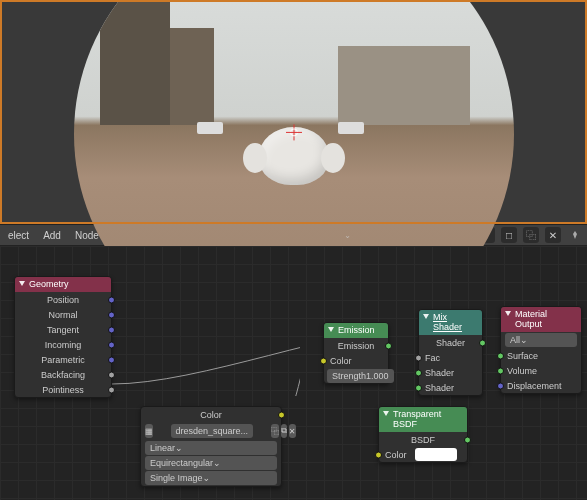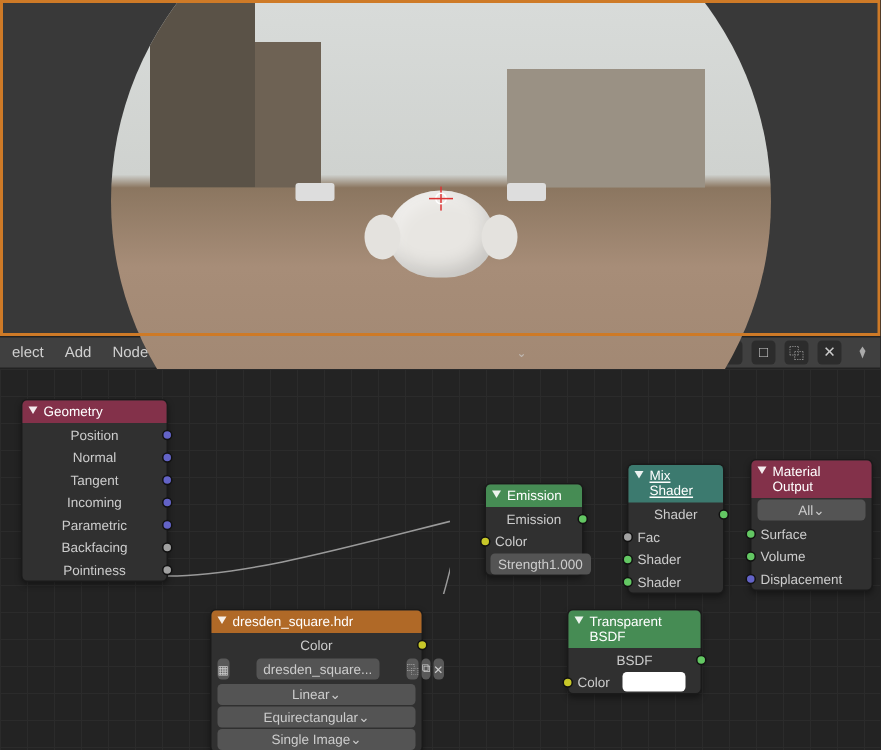--- a/index.html
+++ b/index.html
@@ -36,21 +36,21 @@
   .node { position:absolute; background:#303030; border:1px solid #1a1a1a; border-radius:4px; box-shadow:0 2px 4px rgba(0,0,0,.4); font-size:9px; color:#ccc;}
   .nhead { padding:2px 6px 3px 14px; border-radius:3px 3px 0 0; font-size:9px; color:#fff; position:relative;}
   .nhead .tri{ position:absolute; left:4px; top:4px; width:0;height:0;border-left:3px solid transparent;border-right:3px solid transparent;border-top:5px solid rgba(255,255,255,.9);}
   .h-red{background:#83314a;} .h-orange{background:#b06927;} .h-green{background:#468c54;} .h-teal{background:#3c7a6f;text-decoration:underline;}
   .nrow { display:flex; align-items:center; height:15px; padding:0 6px; position:relative;}
   .nrow.right{justify-content:center;}
   .nrow.left{justify-content:flex-start;}
   .sock { position:absolute; width:7px; height:7px; border-radius:50%; border:1px solid #111; top:50%; transform:translateY(-50%);}
   .sock.out{ right:-4px;} .sock.in{ left:-4px;}
   .s-vec{background:#6363c7;} .s-col{background:#c7c729;} .s-sha{background:#63c763;} .s-flo{background:#a1a1a1;}
-  .nfield { background:#545454; border-radius:3px; height:14px; display:flex; align-items:center; padding:0 5px; margin:1px 4px; font-size:9px; justify-content:center;}
+  .nfield { background:#545454; border-radius:3px; height:14px; display:flex; align-items:center; padding:0 5px; margin:1px 4px; font-size:9px; justify-content:flex-start;}
   .nbtn{background:#595959;border-radius:3px;width:14px;height:14px;margin:1px;display:flex;align-items:center;justify-content:center;font-size:8px;}
   .swatch{width:100%;height:13px;background:#fff;border-radius:3px;margin:1px 4px;}
   
   svg.wires{position:absolute;inset:0;pointer-events:none;}
   svg.wires path{stroke:#9a9a9a;stroke-width:1;fill:none;}
 </style>
 </head>
 <body>
 
 <div class="viewport">
@@ -105,21 +105,21 @@
 <div class="node-editor">
 
   <svg class="wires">
     <path d="M 112 138 C 200 138 340 81 418 81"></path>
     <path d="M 280 175 C 300 175 300 90 323 90"></path>
     <path d="M 389 90 C 405 90 405 108 418 108"></path>
     <path d="M 468 173 C 480 173 405 121 418 121"></path>
     <path d="M 483 78 C 500 78 490 89 500 89"></path>
   </svg>
 
-  <div class="node" style="left:14px; top:20px; width:98px;">
+  <div class="node" style="left:14px; top:30px; width:98px;">
     <div class="nhead h-red"><span class="tri"></span><span>Geometry</span></div>
     <div class="nrow right">
         <span>Position</span>
         <span class="sock out s-vec"></span>
       </div>
     <div class="nrow right">
         <span>Normal</span>
         <span class="sock out s-vec"></span>
       </div>
     <div class="nrow right">
@@ -138,21 +138,20 @@
         <span>Backfacing</span>
         <span class="sock out s-flo"></span>
       </div>
     <div class="nrow right">
         <span>Pointiness</span>
         <span class="sock out s-flo"></span>
       </div>
   </div>
 
   <div class="node" style="left:140px; top:160px; width:142px;">
-    <div class="nhead h-orange"><span class="tri"></span><span>dresden_square.hdr</span></div>
     <div class="nrow right">
         <span>Color</span>
         <span class="sock out s-col"></span>
       </div>
     <div style="display:flex;padding:1px 3px;">
       <div class="nbtn">▦</div>
       <div class="nfield" style="flex:1;margin:1px 17px;">
           <span>dresden_square...</span>
         </div>
       <div class="nbtn">⿻</div>

